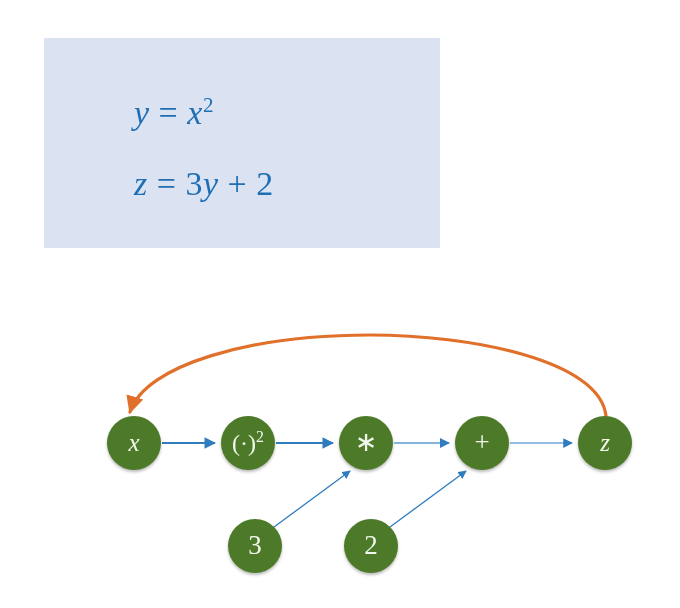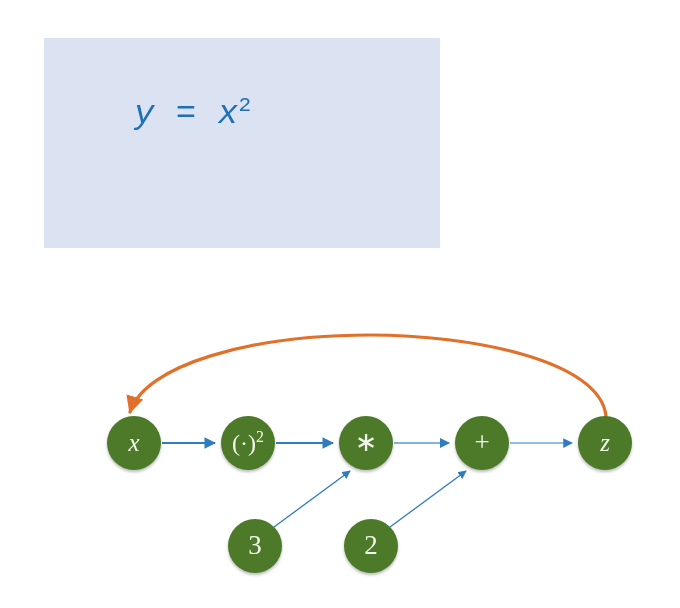--- a/index.html
+++ b/index.html
@@ -22,21 +22,21 @@
     top: 38px;
     width: 396px;
     height: 210px;
     background: #dbe2f2;
     box-sizing: border-box;
   }
   .equation-line {
     position: absolute;
     left: 90px;
     color: #1f6fb5;
-    font-family: Liberation Mono, monospace;
+    font-family: Liberation Serif, serif;
     font-size: 34px;
     font-style: italic;
     white-space: nowrap;
     letter-spacing: 0.5px;
   }
   #equation-1 { top: 56px; }
   #equation-2 { top: 128px; }
   .eq-upright { font-style: normal; }
   .eq-sup {
     font-size: 0.62em;
@@ -87,20 +87,23 @@
     font-size: 0.66em;
     vertical-align: super;
   }
 </style>
 </head>
 <body>
 
 <div id="equation-panel">
   <div class="equation-line" id="equation-1">
     <span class="node-label"><span>y</span> <span class="eq-upright">=</span> <span>x</span><span class="eq-sup">2</span></span>
+  </div>
+  <div class="equation-line" id="equation-2">
+    <span class="node-label"><span>z</span> <span class="eq-upright">= 3</span><span>y</span> <span class="eq-upright">+ 2</span></span>
   </div>
 </div>
 
 <div id="graph-area">
 
   <svg id="graph-edges" viewBox="0 0 680 608">
     <defs>
       <marker id="arrow-blue" viewBox="0 0 10 10" refX="9" refY="5" markerWidth="6.5" markerHeight="6.5" orient="auto-start-reverse">
         <path d="M 0 0 L 10 5 L 0 10 z" fill="#2f7cbf"></path>
       </marker>

